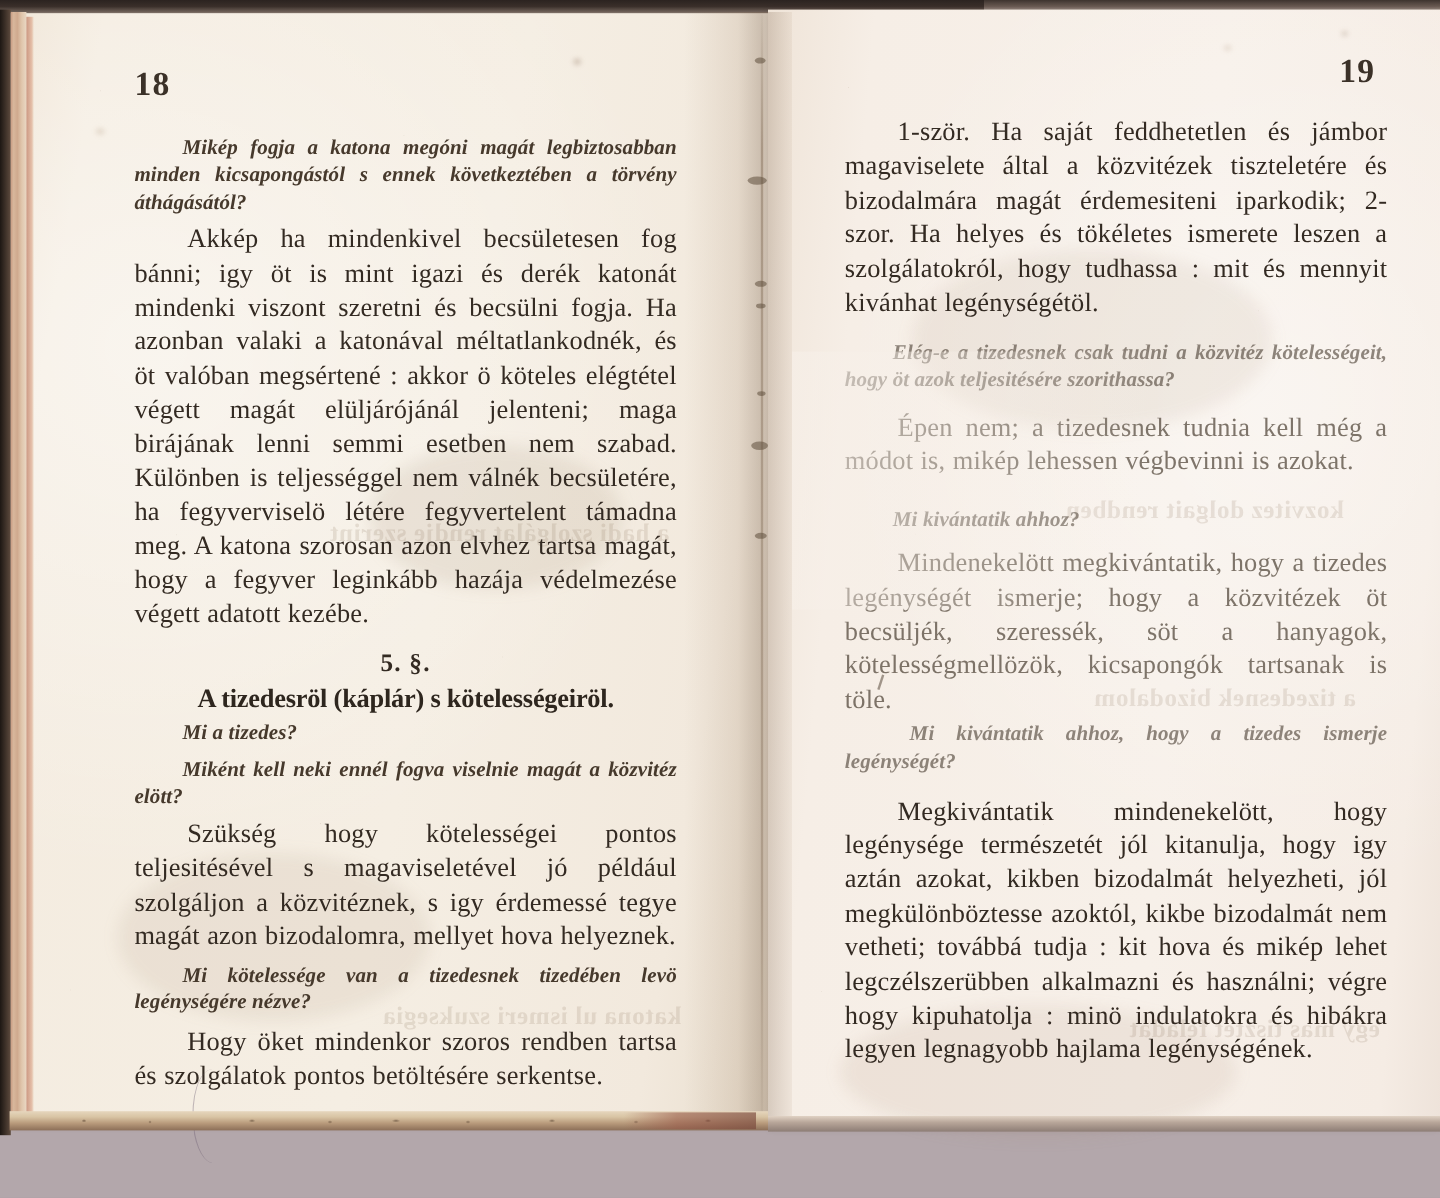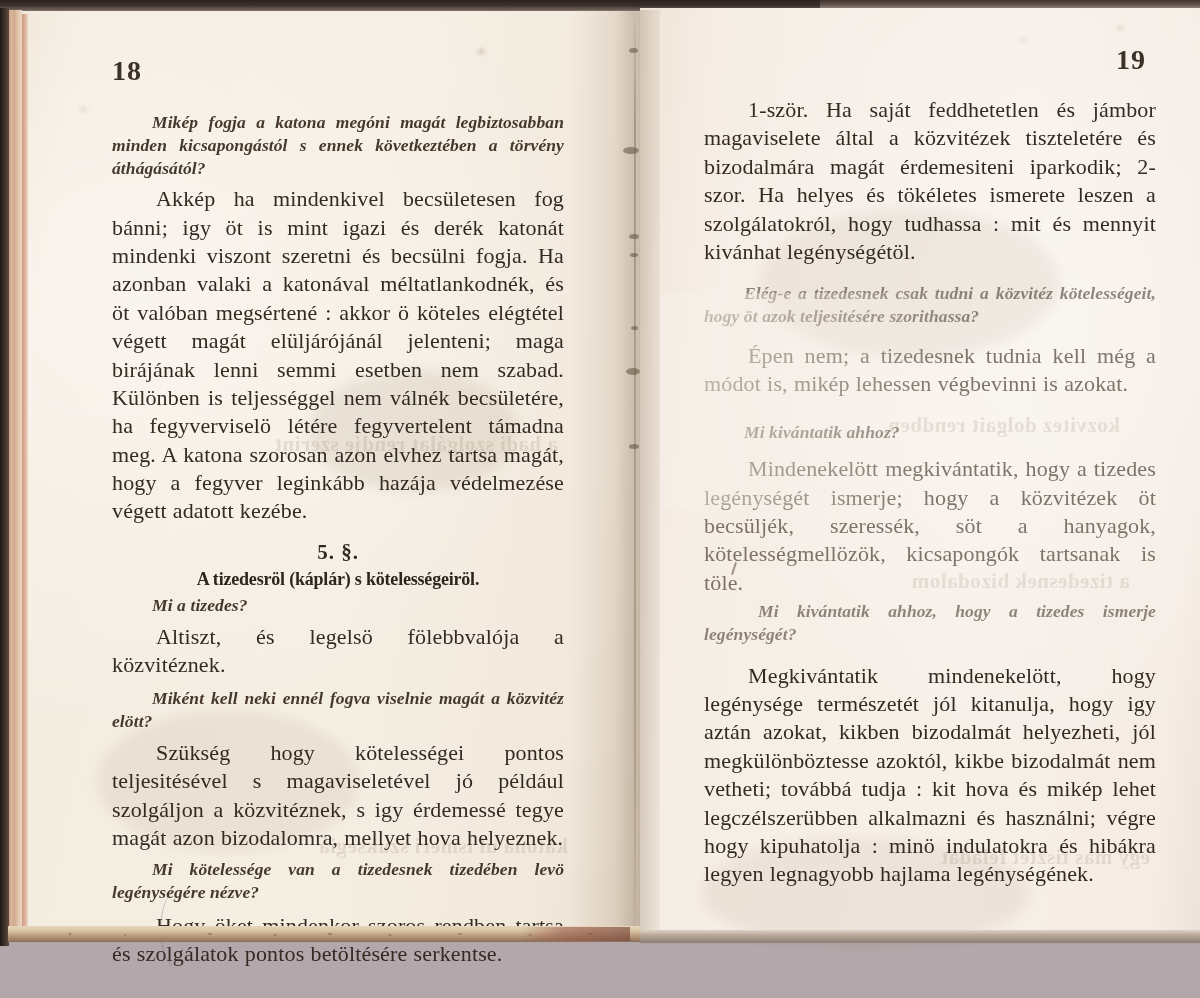--- a/index.html
+++ b/index.html
@@ -150,21 +150,21 @@
     text-align:justify;
     letter-spacing:.15px;
     word-spacing:.5px;
   }
 
   .sec-num{
     text-align:center;font-weight:bold;font-size:21px;
     color:#332a22;margin:14px 0 4px 0;letter-spacing:1px;
   }
   .sec-title{
-    text-align:center;font-weight:bold;font-size:18px;
+    text-align:center;font-weight:bold;font-size:22px;
     color:#2e261e;margin:0 0 4px 0;letter-spacing:-.2px;
     white-space:nowrap;
   }
 
   
   .faded{color:rgba(70,58,46,.60);}
   .faded2{color:rgba(78,66,54,.72);}
   .fade-mask{
     position:absolute;pointer-events:none;
     background:linear-gradient(100deg,rgba(247,240,233,.62) 0%,rgba(247,240,233,.30) 45%,rgba(247,240,233,0) 85%);
@@ -206,21 +206,20 @@
 
     <div class="col" style="left:104px;top:100px;width:452px;">
 
       <p class="q">Mikép fogja a katona megóni magát legbiztosabban minden kicsapongástól s ennek következtében a törvény áthágásától?</p>
       <p class="a">Akkép ha mindenkivel becsületesen fog bánni; igy öt is mint igazi és derék katonát mindenki viszont szeretni és becsülni fogja. Ha azonban valaki a katonával méltatlankodnék, és öt valóban megsértené : akkor ö köteles elégtétel végett magát elüljárójánál jelenteni; maga birájának lenni semmi esetben nem szabad. Különben is teljességgel nem válnék becsületére, ha fegyverviselö létére fegyvertelent támadna meg. A katona szorosan azon elvhez tartsa magát, hogy a fegyver leginkább hazája védelmezése végett adatott kezébe.</p>
 
       <div class="sec-num">5. §.</div>
       <div class="sec-title">A tizedesröl (káplár) s kötelességeiröl.</div>
 
       <p class="q">Mi a tizedes?</p>
-      <p class="a">Altiszt, és legelsö fölebbvalója a közvitéznek.</p>
 
       <p class="q" style="margin-top:8px;">Miként kell neki ennél fogva viselnie magát a közvitéz elött?</p>
       <p class="a">Szükség hogy kötelességei pontos teljesitésével s magaviseletével jó például szolgáljon a közvitéznek, s igy érdemessé tegye magát azon bizodalomra, mellyet hova helyeznek.</p>
 
       <p class="q" style="margin-top:6px;">Mi kötelessége van a tizedesnek tizedében levö legénységére nézve?</p>
       <p class="a" style="margin-top:8px;">Hogy öket mindenkor szoros rendben tartsa és szolgálatok pontos betöltésére serkentse.</p>
     </div>
 
     <div class="pen-arc"></div>
   </div>

